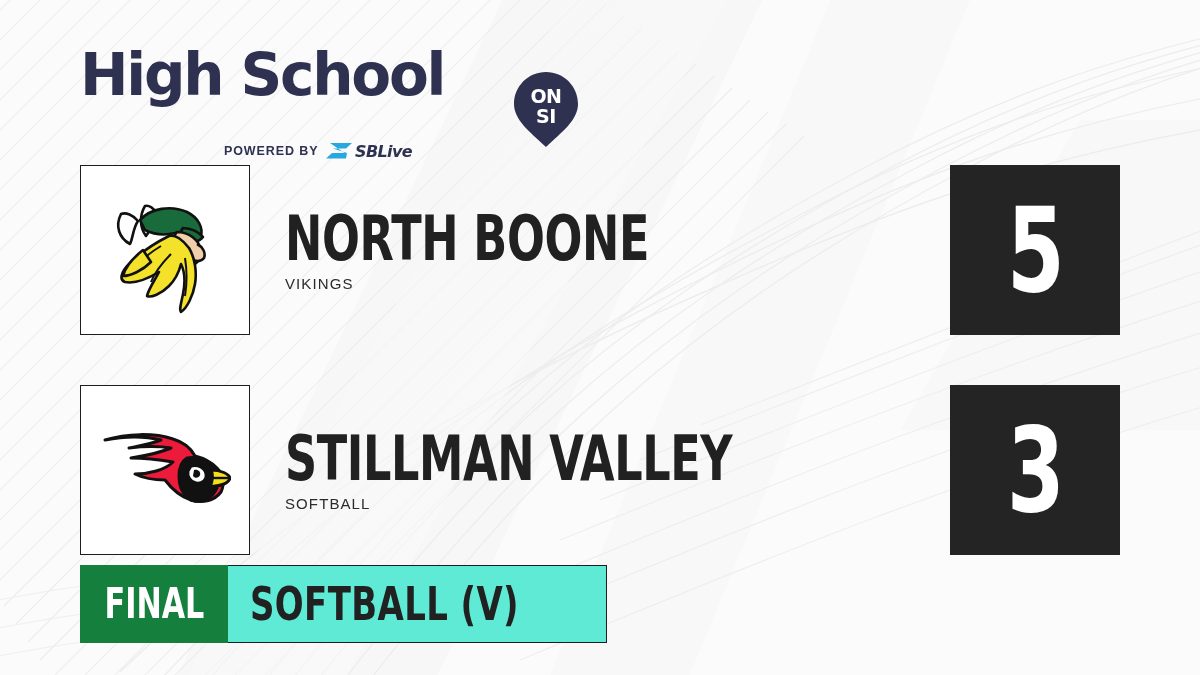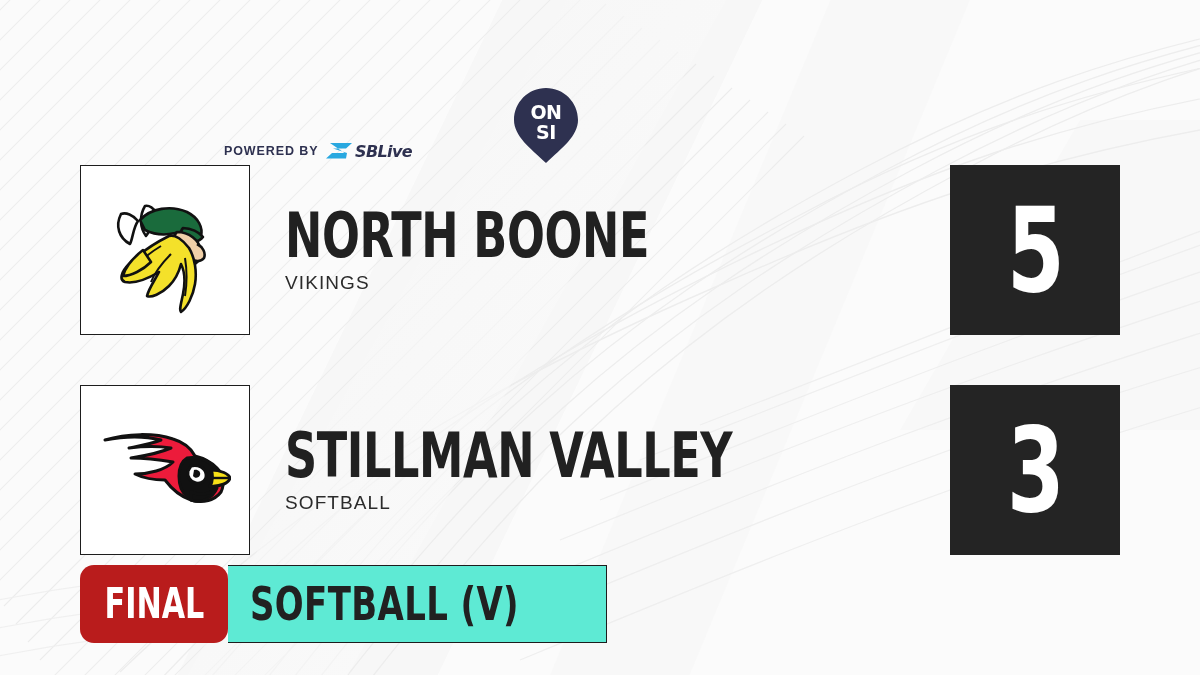--- a/index.html
+++ b/index.html
@@ -32,21 +32,21 @@
     font-weight:700;
     font-size:58px;
     letter-spacing:-2.2px;
     color:#2e3150;
     line-height:62px;
     white-space:nowrap;
     position:absolute;
     left:0; top:12px;
   }
   .brand-pin{
-    position:absolute; left:432px; top:54px;
+    position:absolute; left:432px; top:38px;
     width:68px; height:78px;
   }
   .powered{
     position:absolute;
     left:128px; top:108px;
     display:flex; align-items:center; gap:8px;
   }
   .powered-label{
     font-family:"Liberation Sans", sans-serif;
     font-weight:700;
@@ -86,21 +86,21 @@
     letter-spacing:-0.5px;
     color:#212121;
     white-space:nowrap;
     transform:scaleX(0.80);
     transform-origin:left center;
     margin-bottom:6px;
   }
   .team-mascot{
     font-family:"Liberation Sans", sans-serif;
     font-weight:400;
-    font-size:19px;
+    font-size:15px;
     letter-spacing:1.1px;
     color:#2b2b2b;
     white-space:nowrap;
   }
 
   .score-box{
     position:absolute; left:950px; top:0;
     width:170px; height:170px;
     background:#242424;
     display:flex; align-items:center; justify-content:center;
@@ -118,23 +118,23 @@
 
   
   .status-bar{
     position:absolute;
     left:80px; top:565px;
     height:78px;
     display:flex;
     align-items:stretch;
   }
   .status-final{
-    background:#b91c1c;
+    background:#15803d;
     width:148px;
-    display:flex; align-items:center; justify-content:center;border-radius:14px;
+    display:flex; align-items:center; justify-content:center;
   }
   .status-final-text{
     font-family:"DejaVu Sans Condensed","Liberation Sans Narrow","Liberation Sans", sans-serif;
     font-weight:700;
     font-size:42px;
     line-height:42px;
     color:#ffffff;
     transform:scaleX(0.80);
     transform-origin:center center;
     letter-spacing:0px;
@@ -250,20 +250,21 @@
       </g>
 
       <polygon points="600,-60 760,-60 300,760 140,760" fill="url(#sheen)" opacity="0.5"></polygon>
     </g>
   </svg>
 </div>
 
 <div id="stage">
 
   <div class="brand">
+    <div class="brand-title">High School</div>
 
     <div class="brand-pin">
       <svg viewBox="0 0 68 78" xmlns="http://www.w3.org/2000/svg">
         <path d="M34 2 C16.3 2 2 16.3 2 34 C2 50 18 62 34 77 C50 62 66 50 66 34 C66 16.3 51.7 2 34 2 Z" fill="#2e3150"></path>
         <g fill="#ffffff" font-family="DejaVu Sans, sans-serif" font-weight="700" text-anchor="middle">
           <text x="34" y="33" font-size="19" letter-spacing="-0.5">ON</text>
           <text x="34" y="53" font-size="19" letter-spacing="-0.5">SI</text>
         </g>
       </svg>
     </div>

